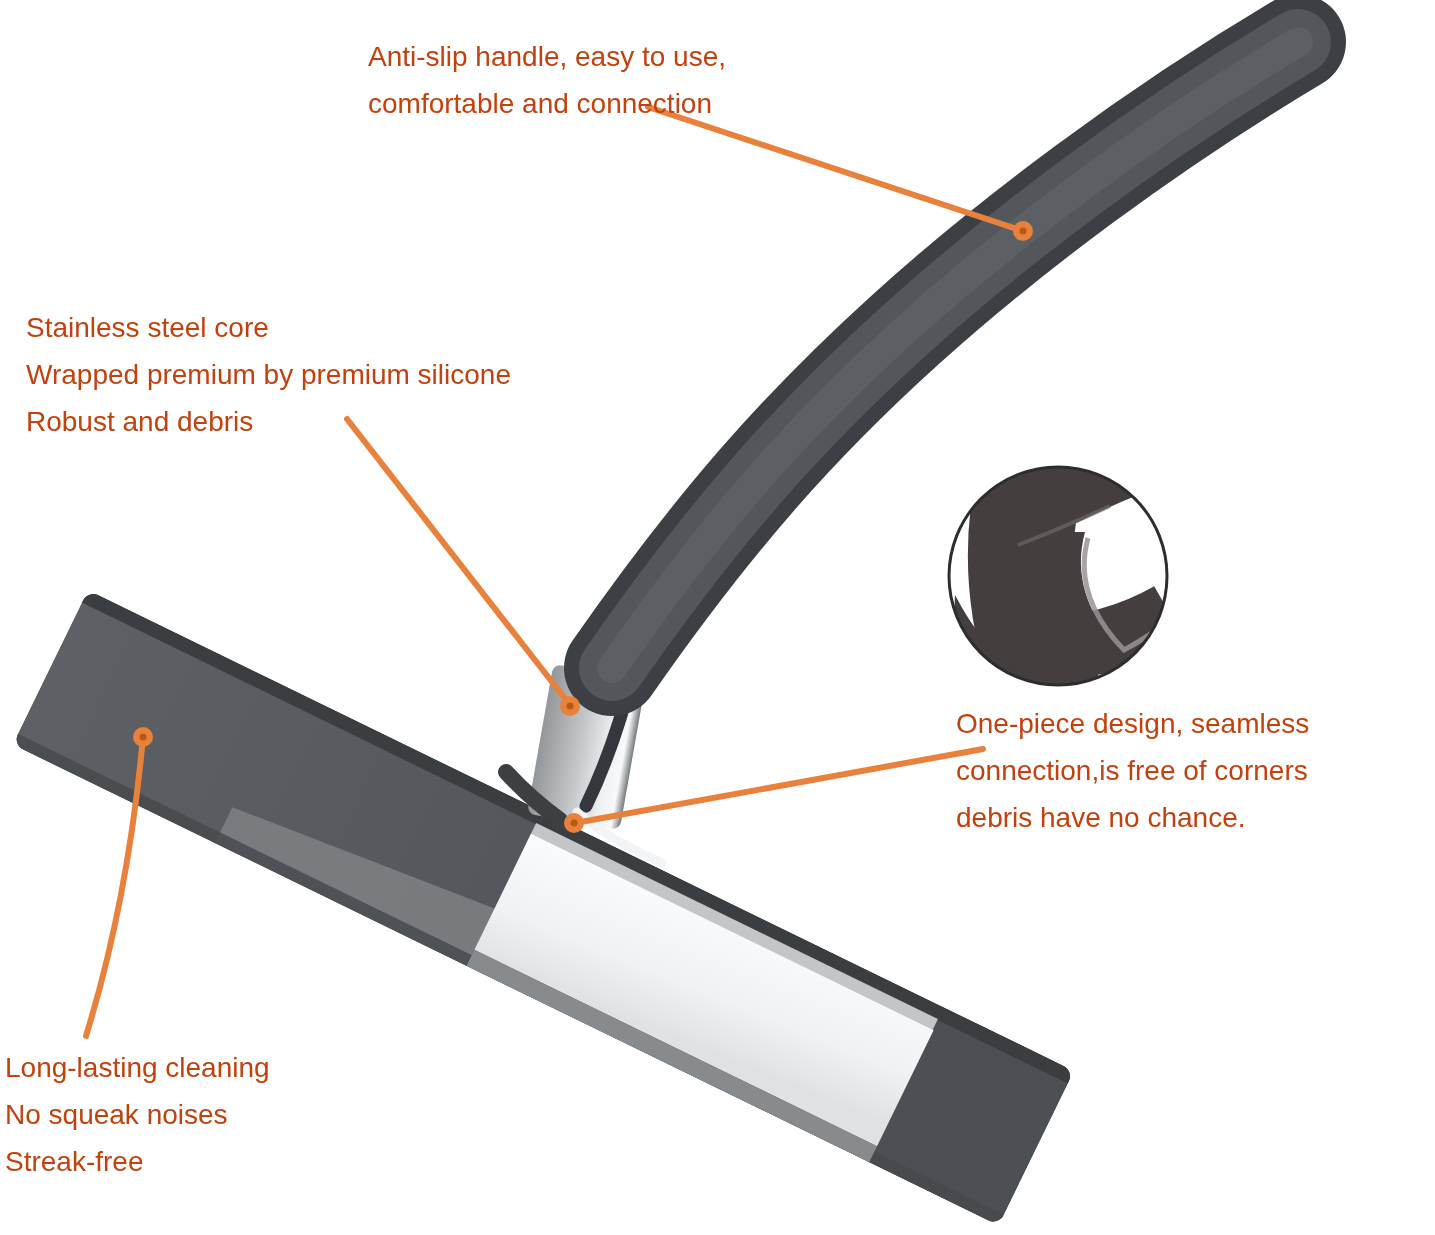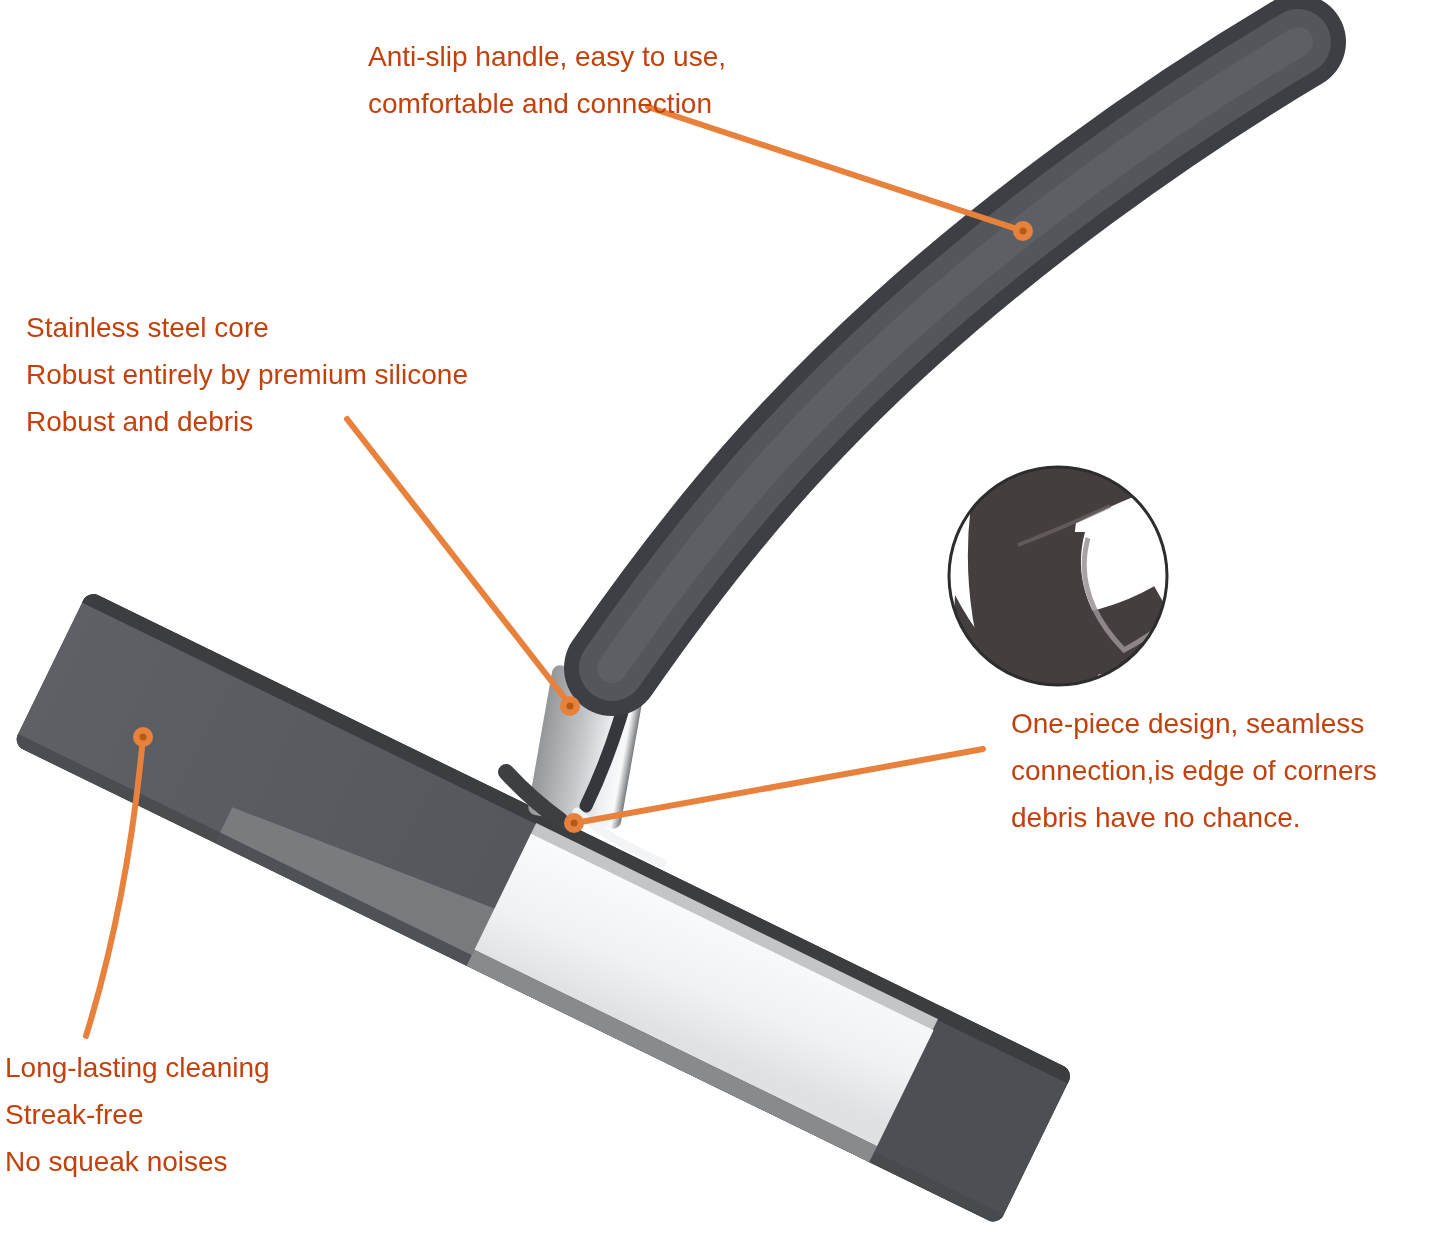--- a/index.html
+++ b/index.html
@@ -124,29 +124,29 @@
     </g>
   </svg>
 
   <div class="ann" style="left:368px;top:33px">
     <div>Anti-slip handle, easy to use,</div>
     <div>comfortable and connection</div>
   </div>
 
   <div class="ann" style="left:26px;top:304px">
     <div>Stainless steel core</div>
-    <div>Robust entirely by premium silicone</div>
+    <div>Wrapped premium by premium silicone</div>
     <div>Robust and debris</div>
   </div>
 
-  <div class="ann" style="left:1011px;top:700px">
+  <div class="ann" style="left:956px;top:700px">
     <div>One-piece design, seamless</div>
-    <div>connection,is edge of corners</div>
+    <div>connection,is free of corners</div>
     <div>debris have no chance.</div>
   </div>
 
   <div class="ann" style="left:5px;top:1044px">
     <div>Long-lasting cleaning</div>
+    <div>No squeak noises</div>
     <div>Streak-free</div>
-    <div>No squeak noises</div>
   </div>
 
 </div>
 
 </body></html>

